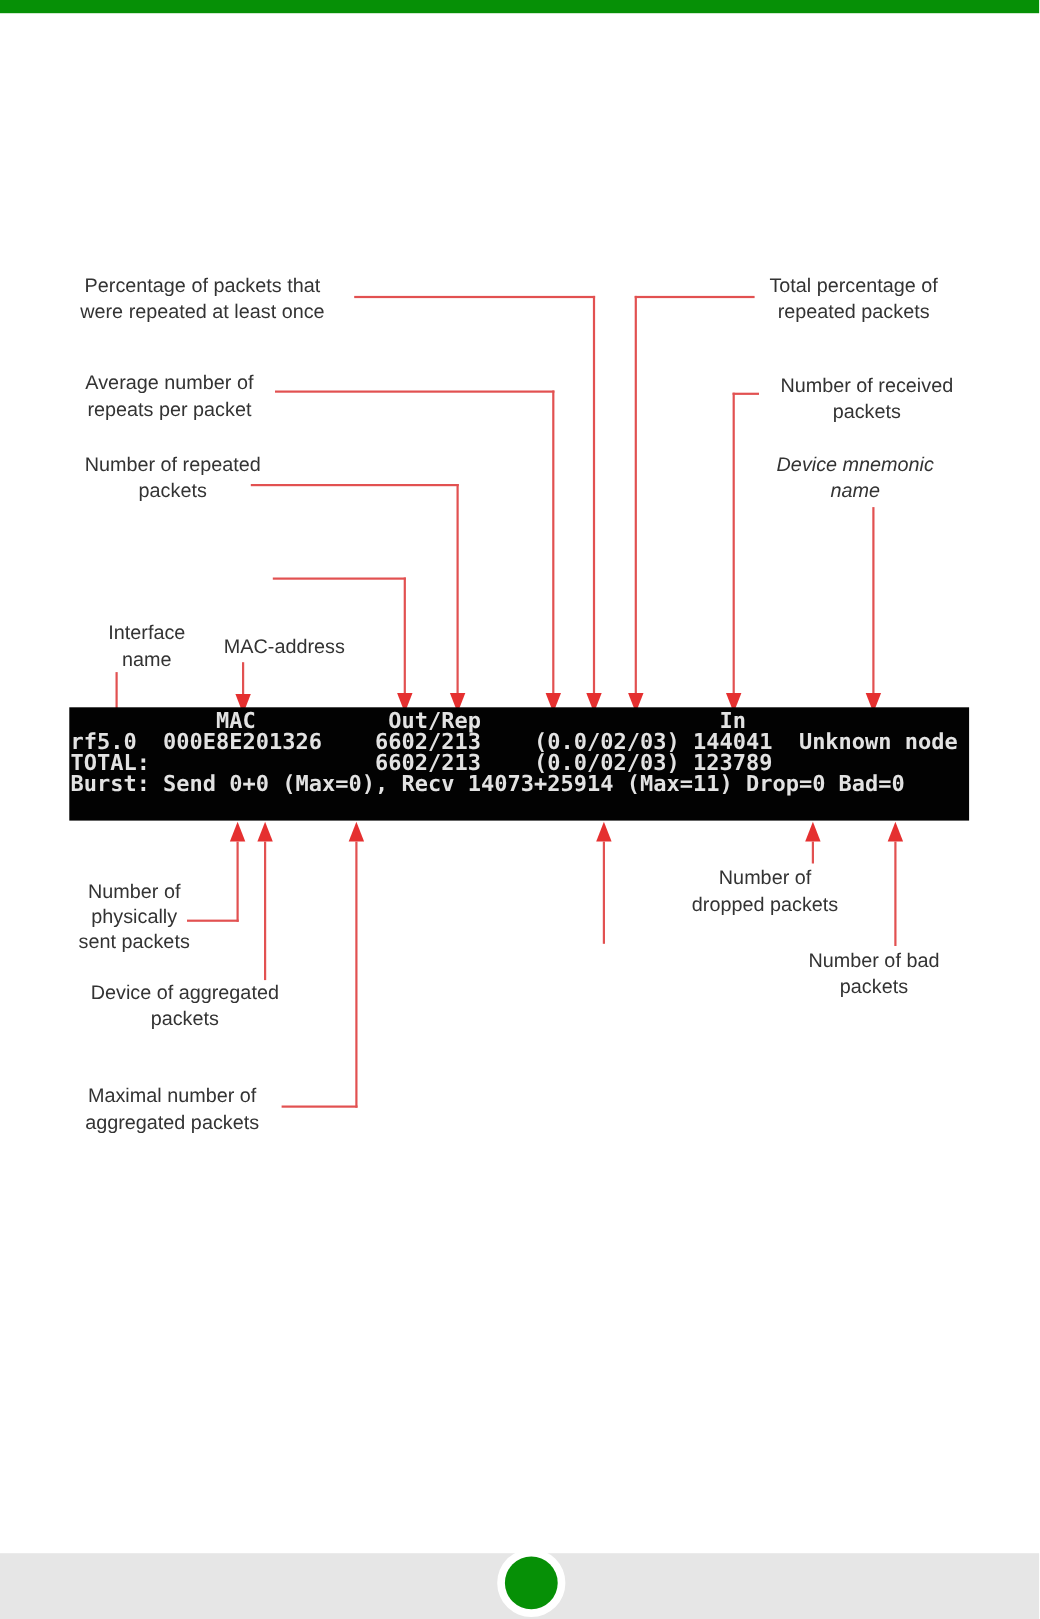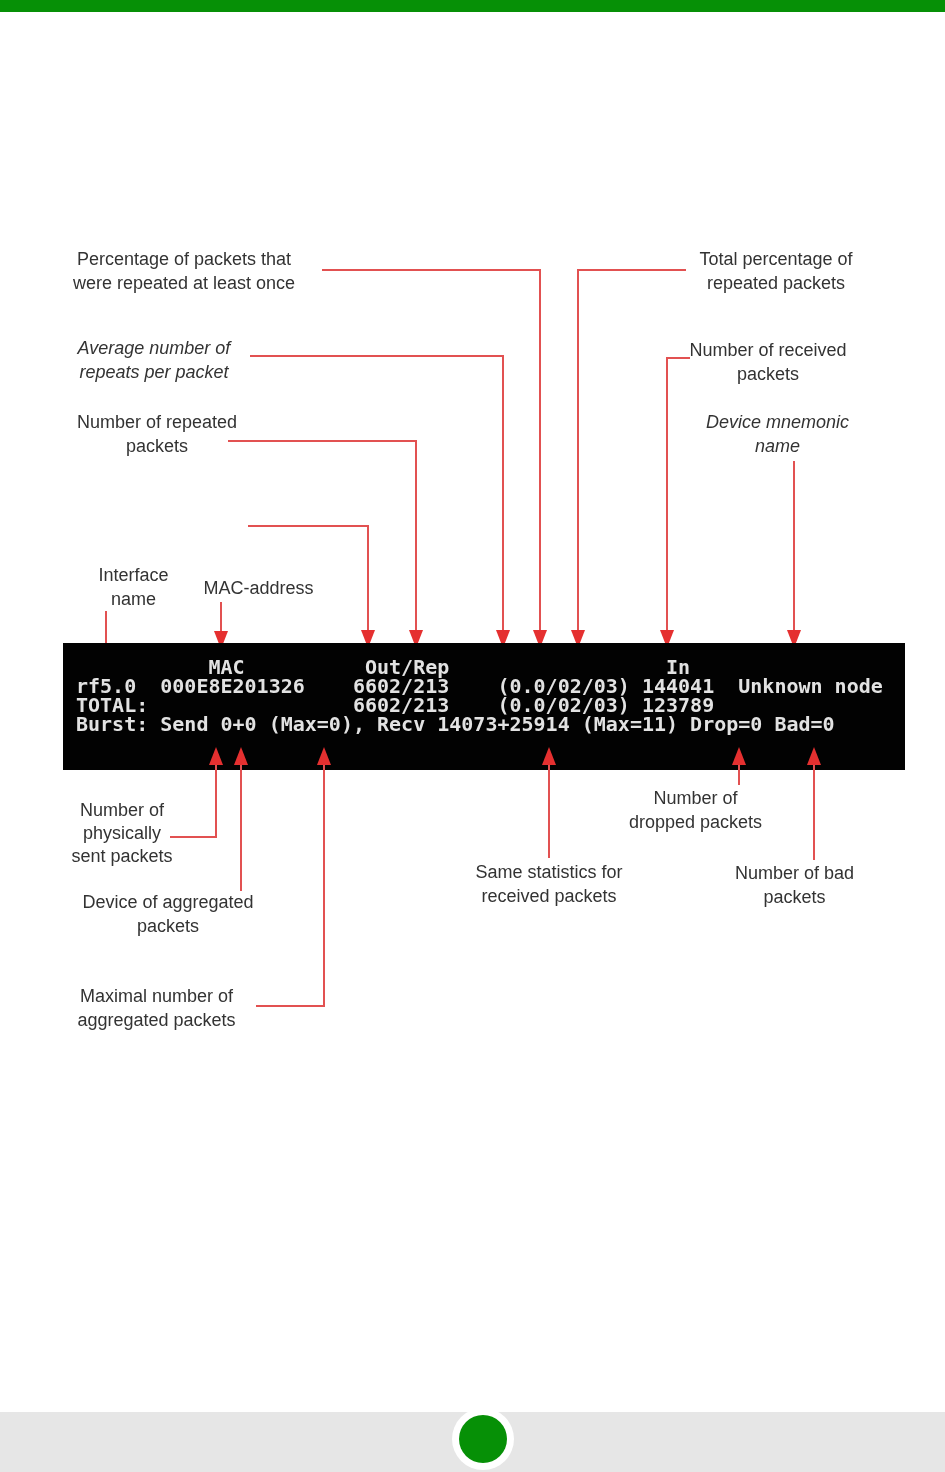--- a/index.html
+++ b/index.html
@@ -14,21 +14,21 @@
   .hline,.vline{position:absolute;}
   .hline{height:2px;}
   .vline{width:2px;}
   
   .arr-down{position:absolute;width:0;height:0;
             border-left:7px solid transparent;border-right:7px solid transparent;}
   .arr-up{position:absolute;width:0;height:0;
           border-left:7px solid transparent;border-right:7px solid transparent;}
   
   .terminal{position:absolute;left:63px;top:643px;width:818px;height:103px;
-            background:#020202;padding:12px;}
+            background:#020202;padding:0;}
   .terminal .tline{font-family:"DejaVu Sans Mono","Liberation Mono",monospace;
                    font-size:20px;font-weight:bold;line-height:19px;
                    white-space:pre;color:#e2e2e2;letter-spacing:0;}
   .terminal .tpad{padding-top:3px;padding-left:1px;}
   
   .footbar{position:absolute;left:0;top:1412px;width:945px;height:60px;background:#e6e6e6;}
   .dot-ring{position:absolute;left:452px;top:1408px;width:62px;height:62px;border-radius:50%;
             background:#ffffff;}
   .dot{position:absolute;left:459px;top:1415px;width:48px;height:48px;border-radius:50%;}
 </style>
@@ -38,24 +38,24 @@
 <div class="page">
 
   <div class="topbar" style="background:#069006;"></div>
 
   <div class="lbl" style="left:50px;top:247px;width:268px;">Percentage of packets that
 were repeated at least once</div>
 
   <div class="lbl" style="left:686px;top:247px;width:180px;">Total percentage of
 repeated packets</div>
 
-  <div class="lbl" style="left:64px;top:336px;width:180px;font-style:italic;">Average number of
+  <div class="lbl" style="left:64px;top:336px;width:180px;">Average number of
 repeats per packet</div>
 
-  <div class="lbl" style="left:676px;top:338px;width:184px;">Number of received
+  <div class="lbl" style="left:696px;top:338px;width:184px;">Number of received
 packets</div>
 
   <div class="lbl" style="left:63px;top:410px;width:188px;">Number of repeated
 packets</div>
 
   <div class="lbl" style="left:695px;top:410px;width:165px;font-style:italic;">Device mnemonic
 name</div>
 
 
   <div class="lbl" style="left:62px;top:563px;width:85px;margin-left:29px;">Interface
@@ -129,22 +129,20 @@
   <div class="lbl lbl3" style="left:60px;top:799px;width:124px;">Number of
 physically
 sent packets</div>
 
   <div class="lbl" style="left:64px;top:890px;width:208px;">Device of aggregated
 packets</div>
 
   <div class="lbl" style="left:64px;top:984px;width:185px;">Maximal number of
 aggregated packets</div>
 
-  <div class="lbl" style="left:458px;top:860px;width:182px;">Same statistics for
-received packets</div>
 
   <div class="lbl" style="left:608px;top:786px;width:175px;">Number of
 dropped packets</div>
 
   <div class="lbl" style="left:722px;top:861px;width:145px;">Number of bad
 packets</div>
 
   <div class="footbar" style="background:#e6e6e6;"></div>
   <div class="dot-ring"></div>
   <div class="dot" style="background:#069006;"></div>

